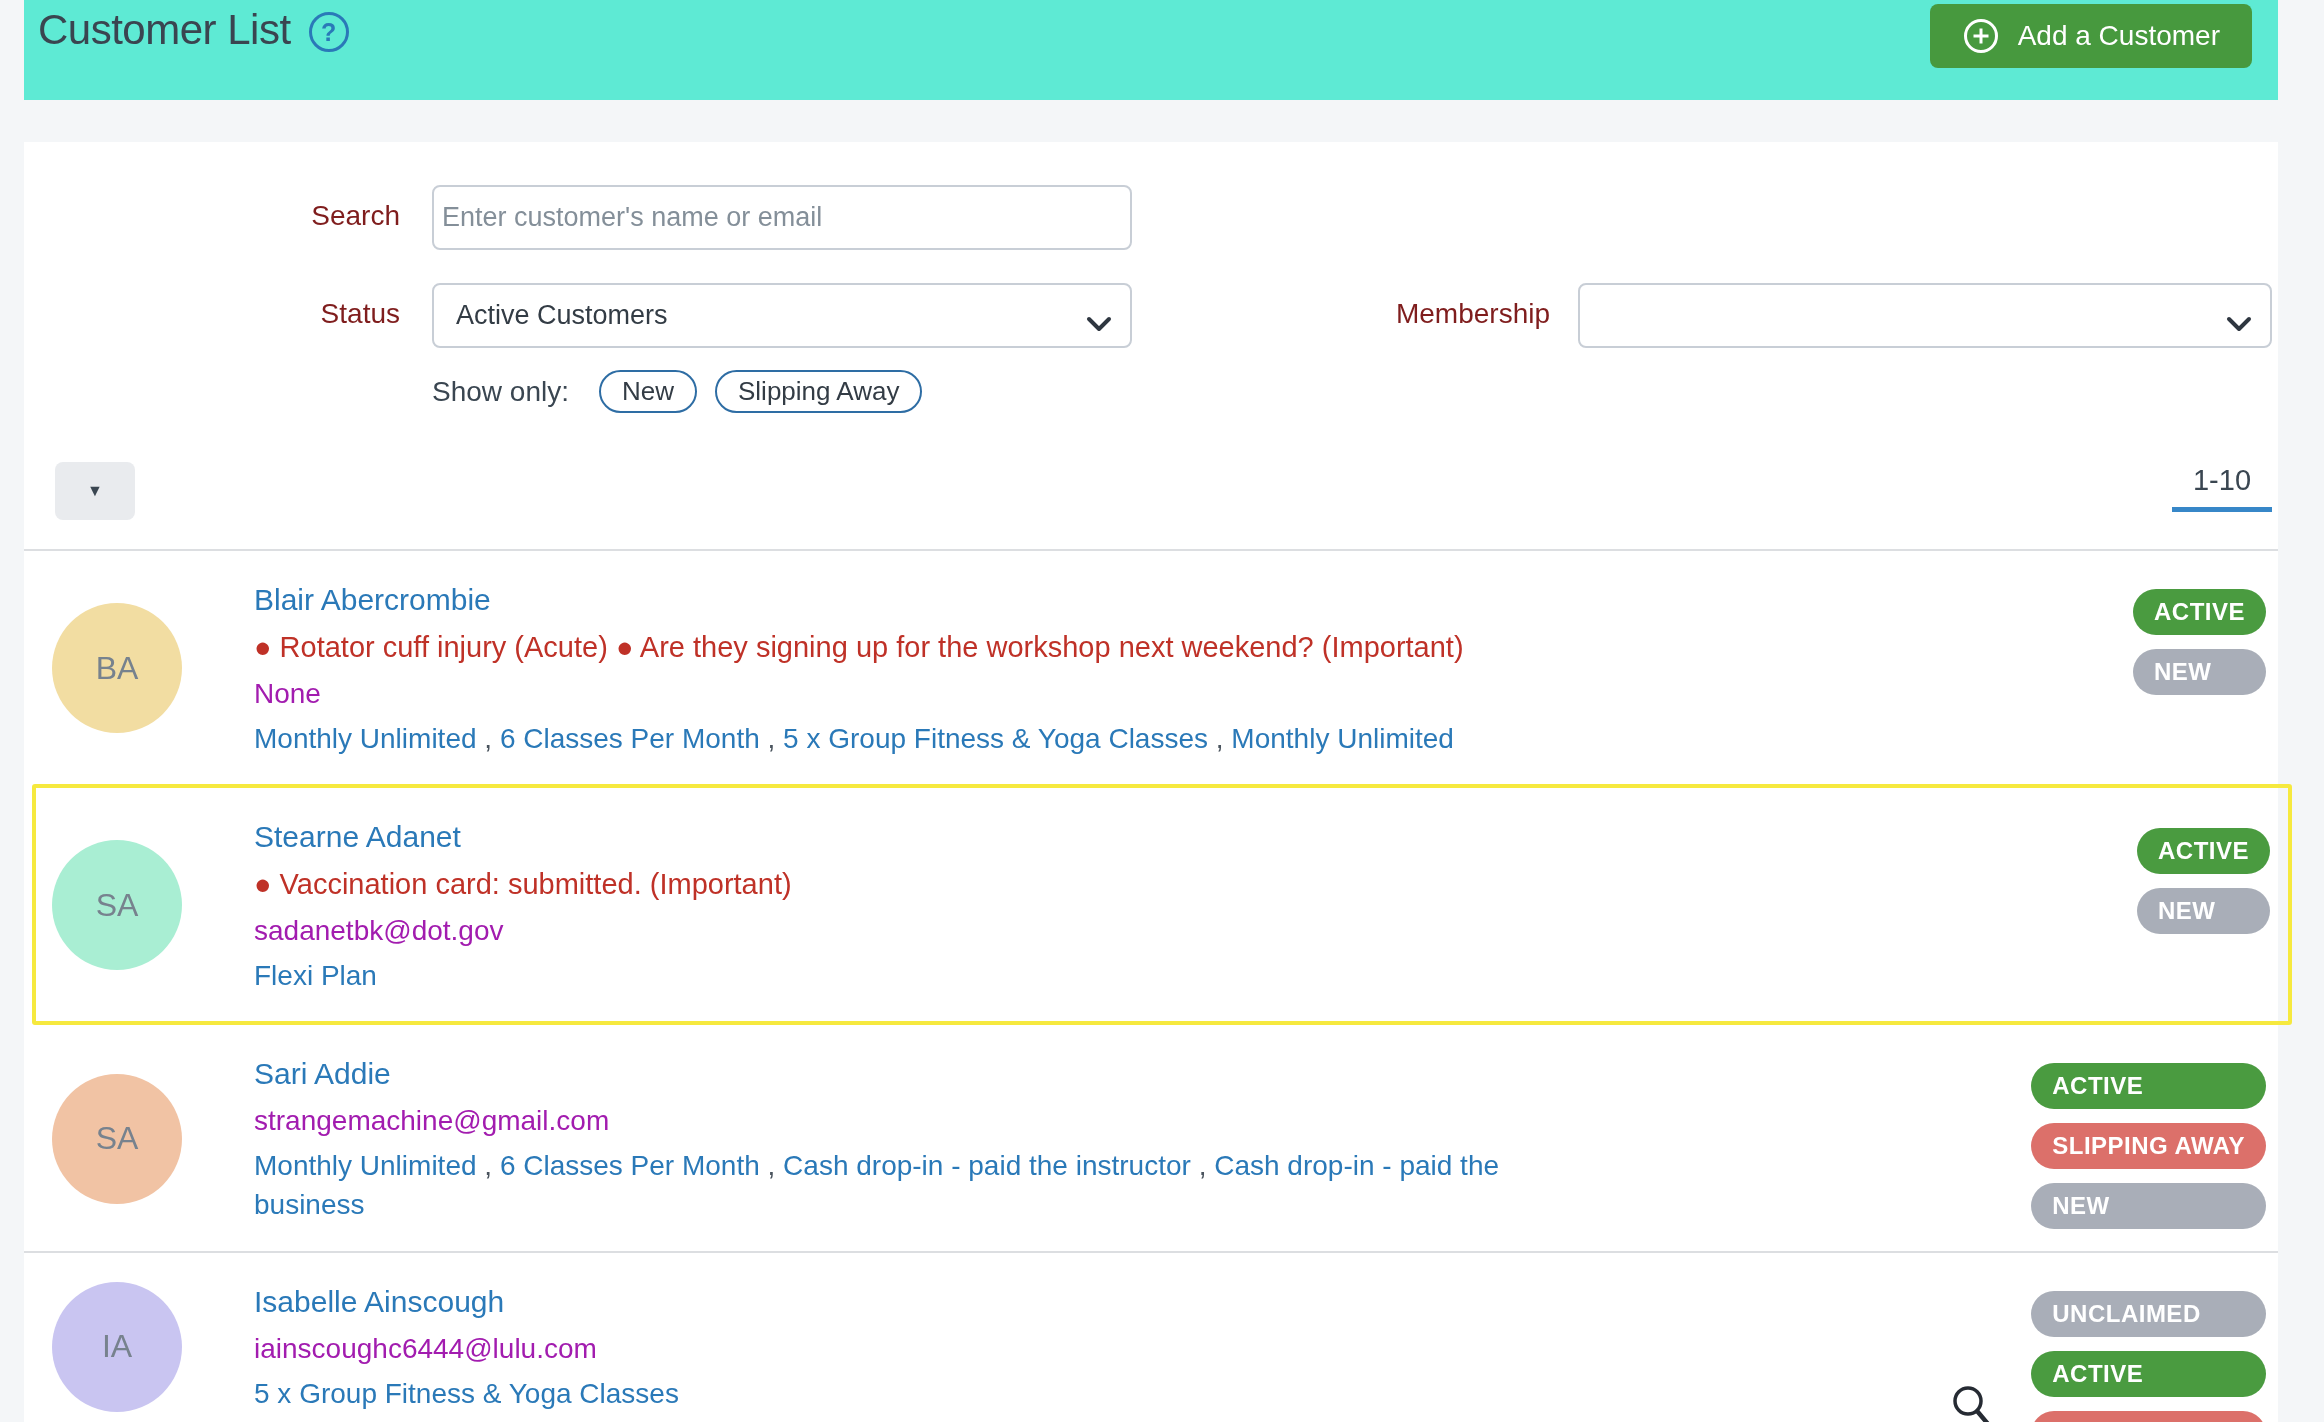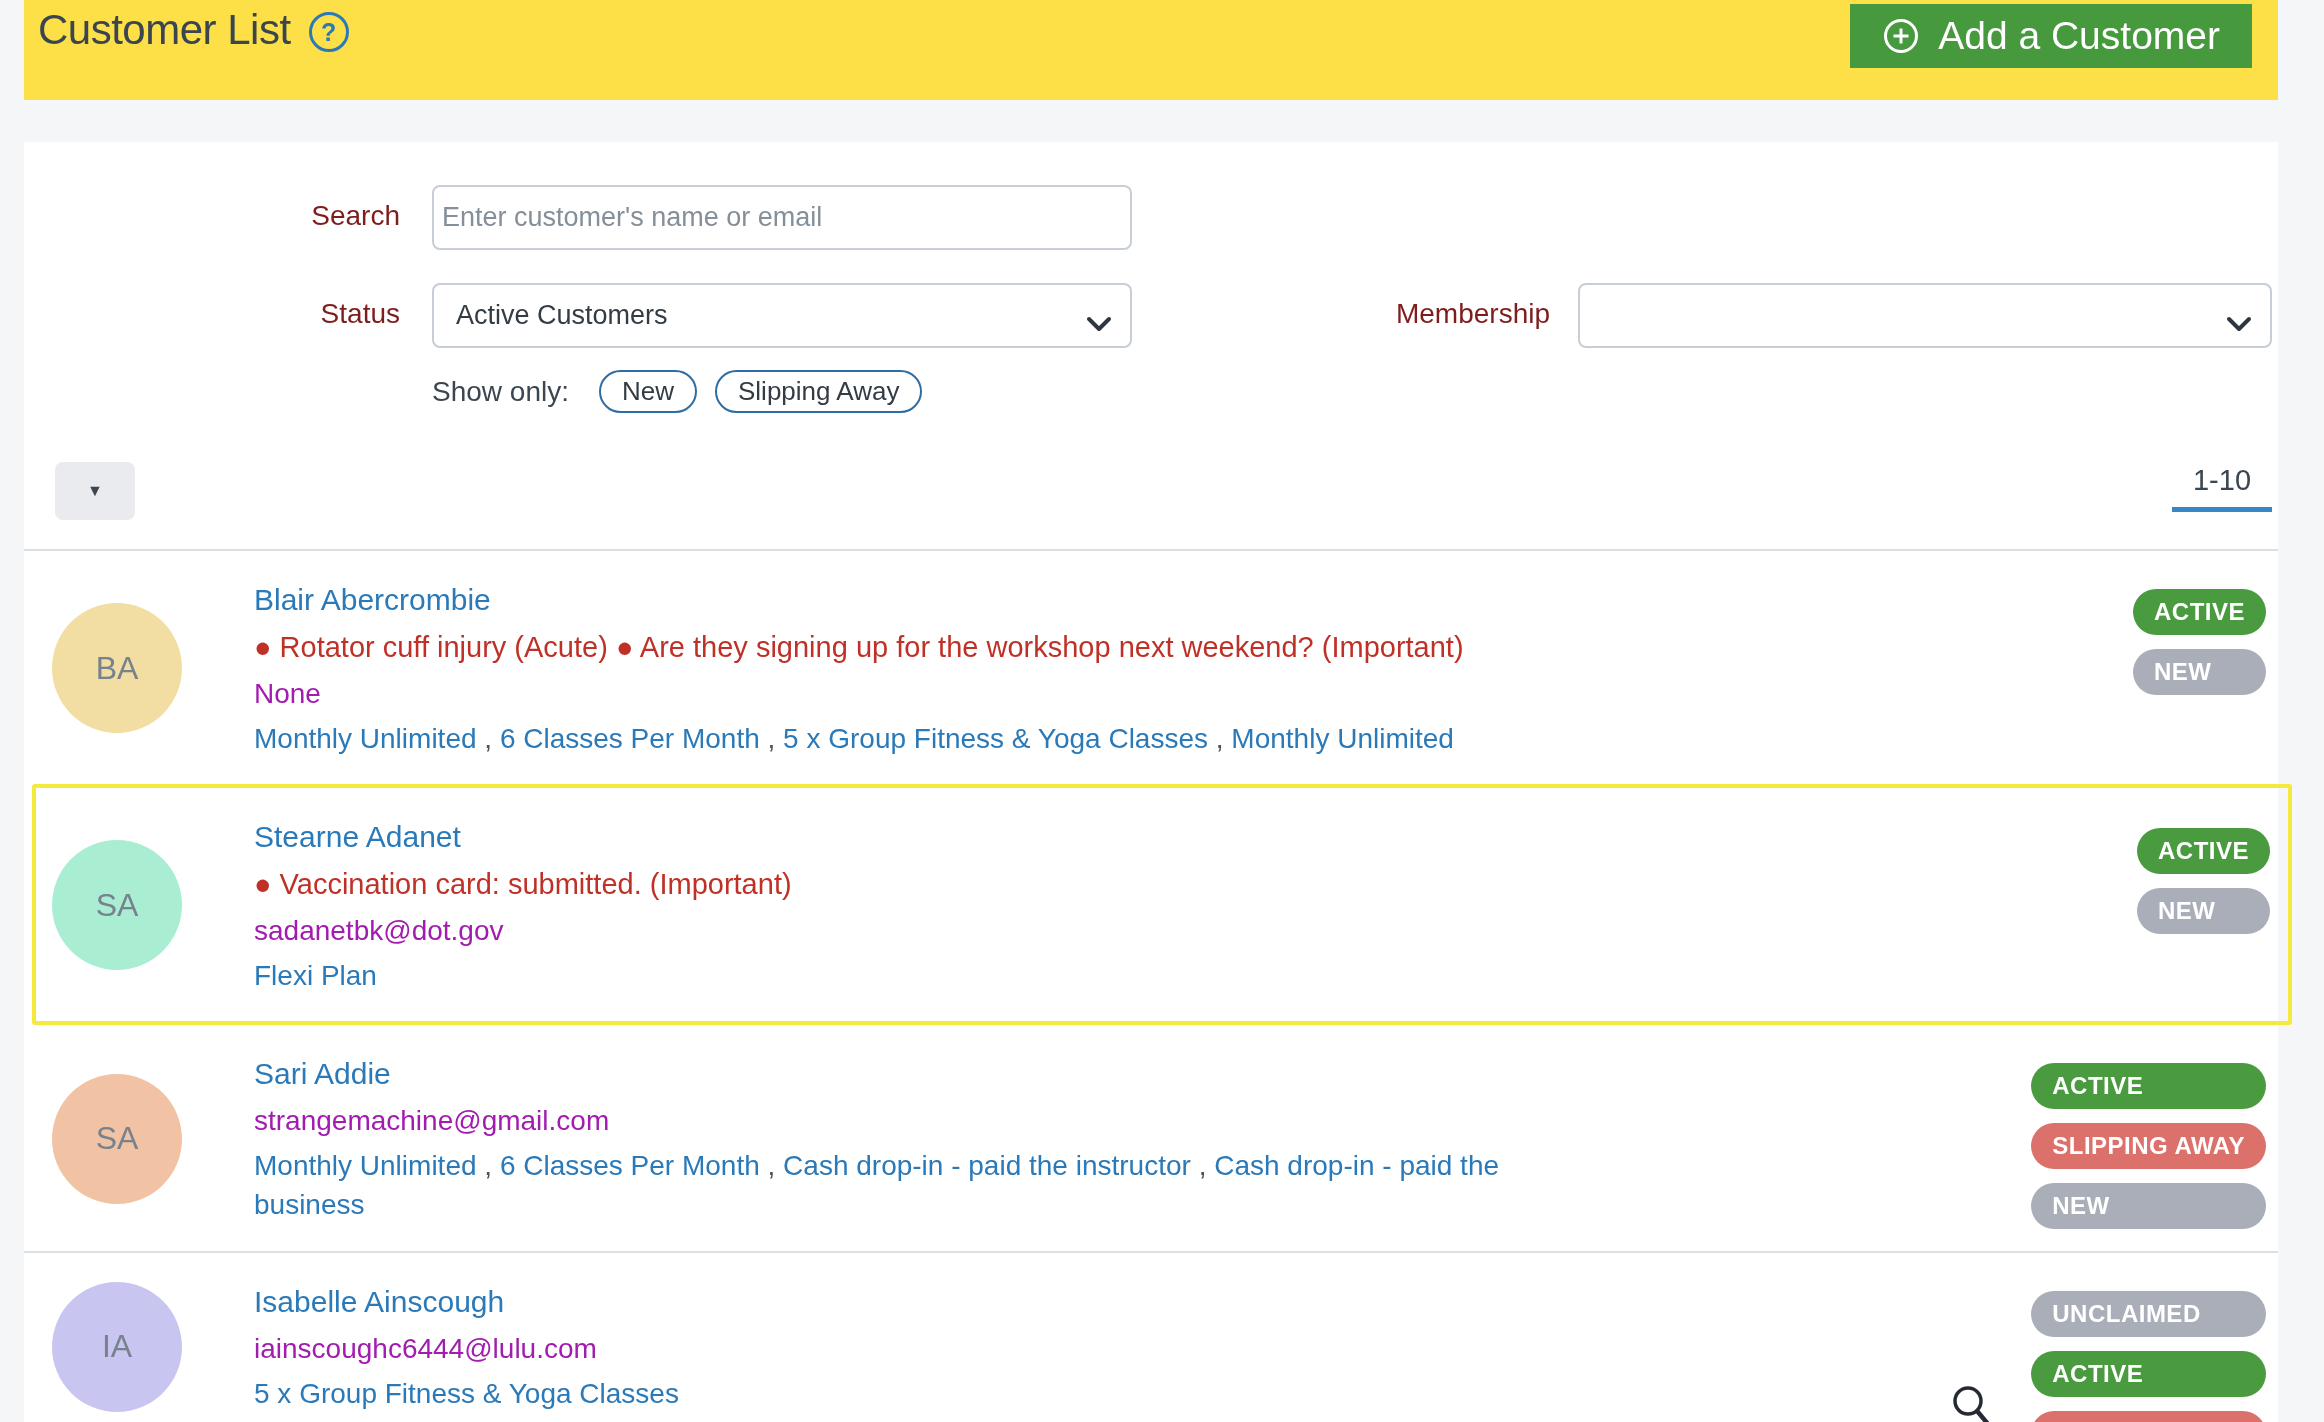--- a/index.html
+++ b/index.html
@@ -6,33 +6,33 @@
   html,body { margin:0; padding:0; }
   body {
     width:2324px; height:1422px; position:relative; overflow:hidden;
     background:#f4f6f8;
     font-family:"Liberation Sans", sans-serif;
     color:#3a4651;
   }
   
   .header-band {
     position:absolute; left:24px; top:0; width:2254px; height:100px;
-    background:#fde047;
+    background:#5eead4;
   }
   .title-wrap { display:flex; align-items:center; gap:18px; padding:6px 0 0 14px; }
   .page-title { font-size:42px; font-weight:500; color:#3a4550; margin:0; letter-spacing:-0.5px; }
   .help-icon {
     width:40px; height:40px; border:3px solid var(--link); border-radius:50%;
     color:var(--link); font-size:25px; font-weight:bold;
     display:flex; align-items:center; justify-content:center; cursor:pointer; margin-top:4px;
   }
   .add-btn {
     position:absolute; right:26px; top:4px; height:64px; padding:0 32px;
-    background:var(--green); color:#fff; border:none; border-radius:0;
-    font-family:inherit; font-size:39px; display:flex; align-items:center; gap:18px; cursor:pointer;
+    background:var(--green); color:#fff; border:none; border-radius:8px;
+    font-family:inherit; font-size:28px; display:flex; align-items:center; gap:18px; cursor:pointer;
   }
   
   .main-card {
     position:absolute; left:24px; top:142px; width:2254px; height:1280px;
     background:#ffffff;
   }
   .flabel { position:absolute; font-size:28px; color:#7f1d1d; }
   .flabel.right { text-align:right; }
   .search-label { left:0; top:58px; width:376px; }
   .status-label { left:0; top:156px; width:376px; }

